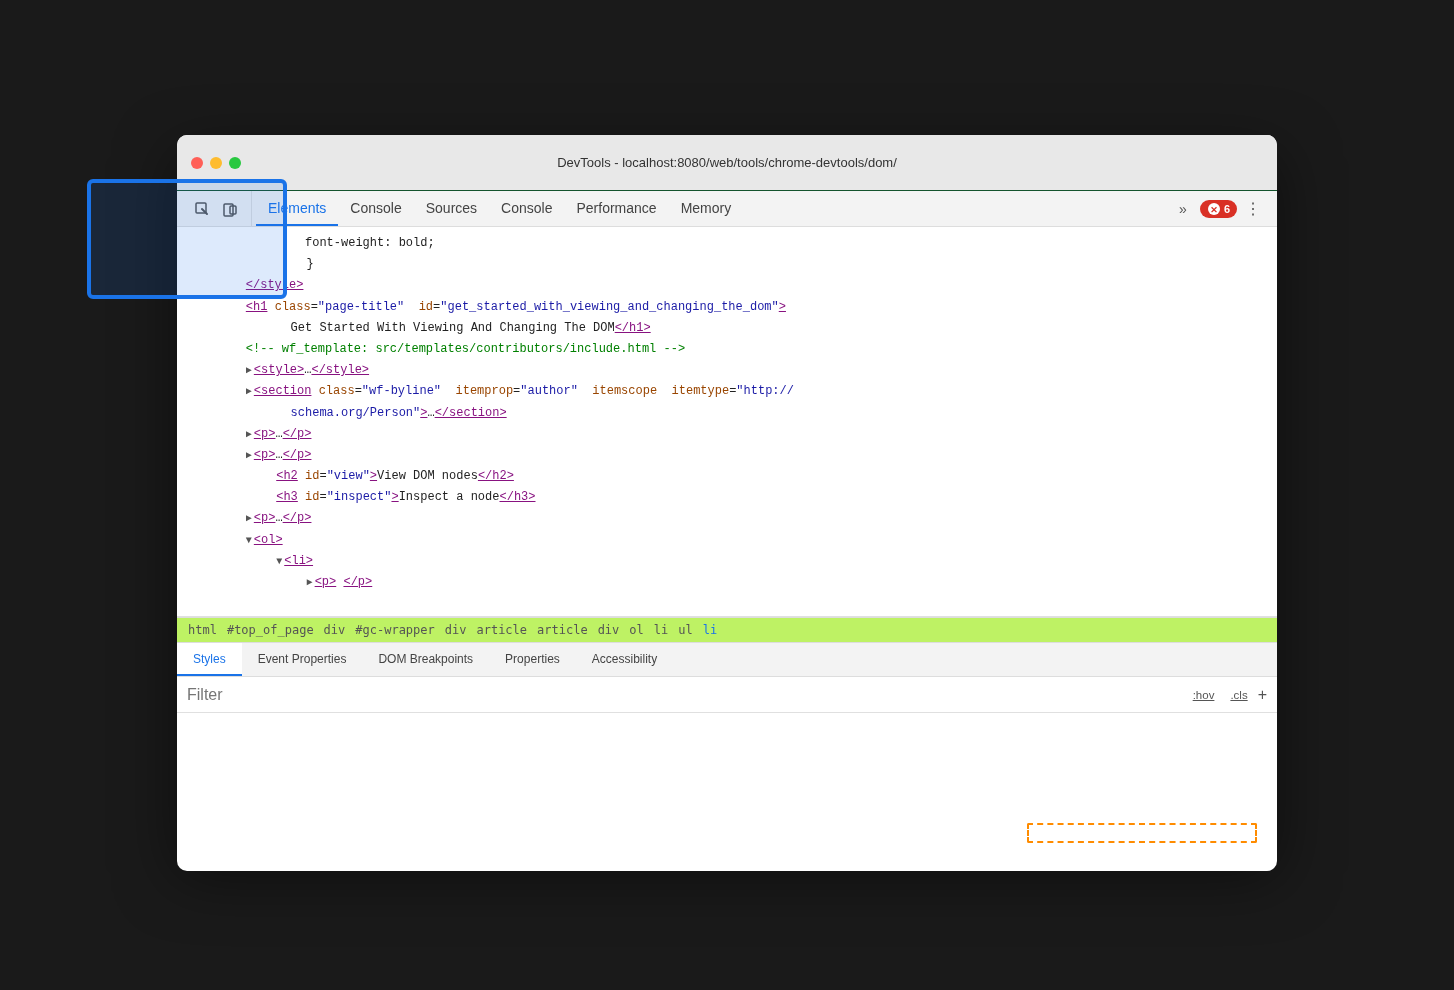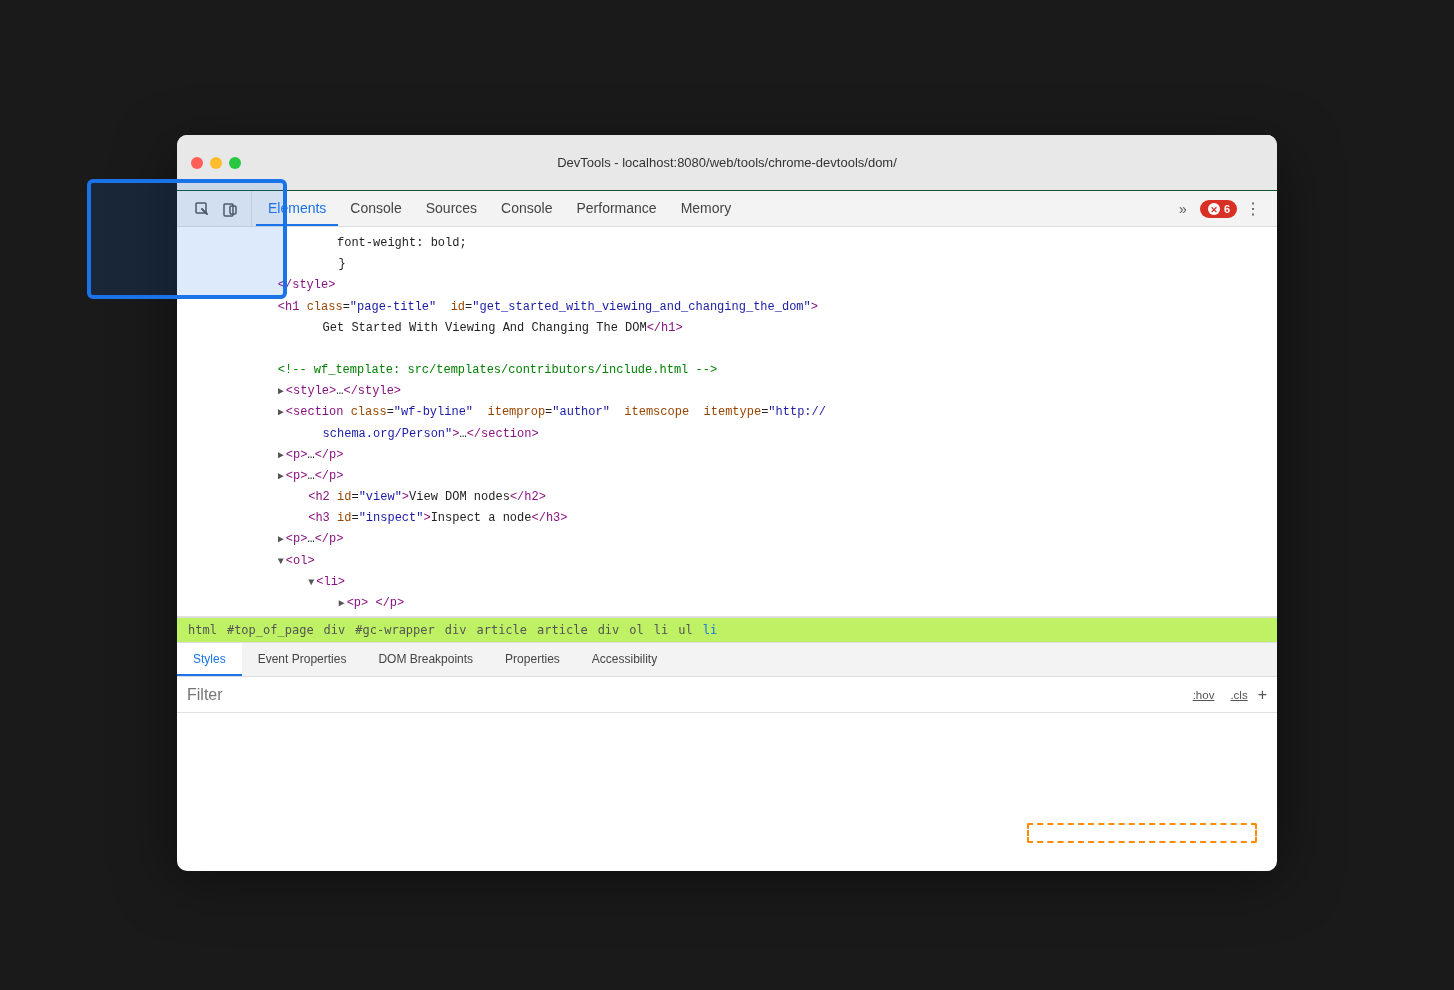--- a/index.html
+++ b/index.html
@@ -172,24 +172,24 @@
     .dom-line {
       padding: 1px 8px 1px 0;
       white-space: pre;
       display: flex;
       align-items: baseline;
     }
     .indent-2 { padding-left: 40px; }
     .indent-3 { padding-left: 56px; }
     .indent-4 { padding-left: 72px; }
 
-    .tag { color: #881280; }
+    .tag { color: #881280; text-decoration: underline; }
     .attr-name { color: #994500; }
     .attr-val { color: #1a1aa6; }
-    .comment { color: #008000; margin-top: 21px; }
+    .comment { color: #008000; }
     .expand-arrow { color: #555; font-size: 10px; margin-right: 2px; }
     .plain { color: #222; }
 
     
     .breadcrumb-bar {
       background: #bef264;
       border-top: 1px solid #ddd;
       border-bottom: 1px solid #ddd;
       padding: 4px 8px;
       font-family: 'Menlo', 'Monaco', monospace;
@@ -364,21 +364,21 @@
           <svg width="14" height="14" viewBox="0 0 14 14">
             <circle cx="7" cy="7" r="6" fill="white"></circle>
             <text x="7" y="11" text-anchor="middle" font-size="9" font-weight="bold" fill="#d93025">✕</text>
           </svg>
           <span>6</span>
         </div>
         <div class="more-btn">⋮</div>
       </div>
     </div>
 
-    <div class="elements-panel" style="height: 390px; flex: none; padding-left: 32px;">
+    <div class="elements-panel" style="height: 390px; flex: none;">
 
       <div class="dom-line indent-3">
         <span class="plain">          font-weight: bold;</span>
       </div>
 
       <div class="dom-line indent-4">
         <span class="plain">        }</span>
       </div>
 
       <div class="dom-line indent-2">

